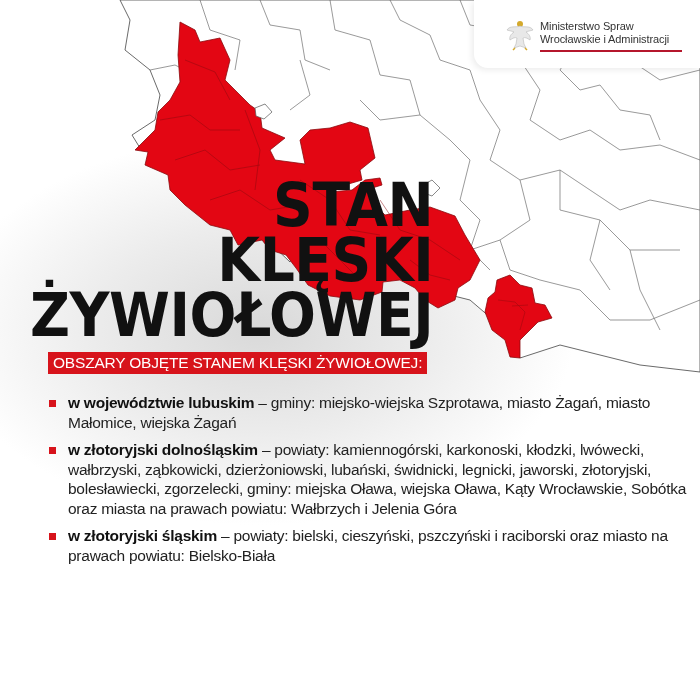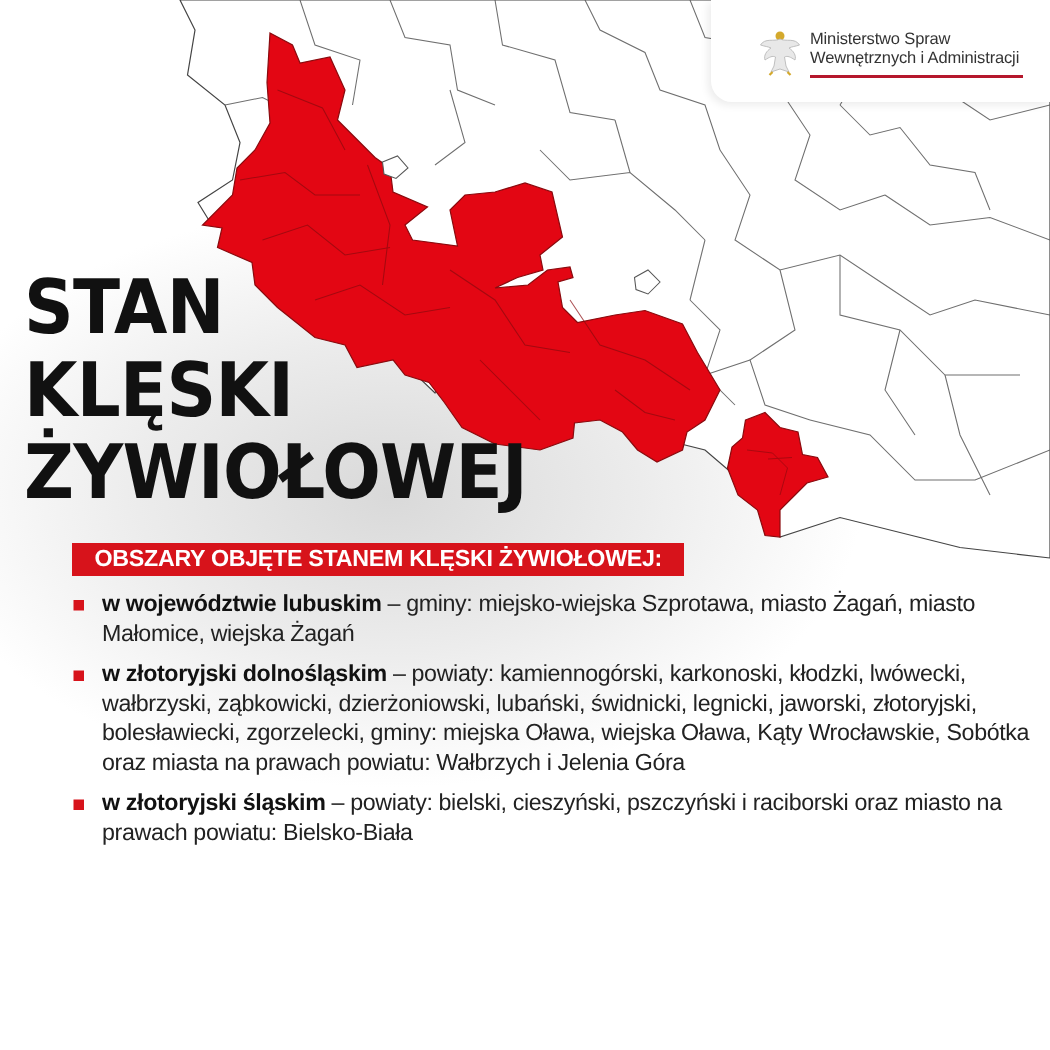--- a/index.html
+++ b/index.html
@@ -5,24 +5,24 @@
   html, body { margin: 0; padding: 0; }
   body { width: 700px; height: 700px; overflow: hidden; background: #ffffff; position: relative; font-family: "Liberation Sans", "DejaVu Sans", sans-serif; }
   .canvas { position: absolute; left: 0; top: 0; width: 700px; height: 596px; overflow: hidden;
     background: radial-gradient(ellipse 420px 260px at 260px 330px, #d9d9d9 0%, #ececec 40%, #ffffff 75%); }
   .map { position: absolute; left: 0; top: 0; width: 700px; height: 380px; }
   .logo-card { position: absolute; left: 474px; top: 0; width: 226px; height: 68px; background: #ffffff;
     border-bottom-left-radius: 14px; box-shadow: -2px 2px 6px rgba(0,0,0,0.08); }
   .eagle { position: absolute; left: 28px; top: 16px; width: 36px; height: 36px; }
   .ministry { position: absolute; left: 66px; top: 20px; font-size: 11px; line-height: 13px; color: #333; letter-spacing: -0.1px; }
   .ministry-line { position: absolute; left: 66px; top: 50px; width: 142px; height: 2px; background: #b5172c; }
-  .headline { position: absolute; left: 16px; top: 178px; font-weight: 900; color: #111; font-size: 50px; line-height: 55px; letter-spacing: -0.5px; }
+  .headline { position: absolute; left: 30px; top: 178px; font-weight: 900; color: #111; font-size: 60px; line-height: 55px; letter-spacing: -0.5px; text-align: right; }
   .headline div { font-family: "DejaVu Sans", sans-serif; font-weight: bold; transform: scaleX(0.92); transform-origin: left; }
-  .subheading { position: absolute; left: 48px; top: 362px; height: 22px; background: #d7131b; color: #fff; font-weight: bold;
-    font-size: 15.5px; line-height: 22px; padding: 0 15px; white-space: nowrap; letter-spacing: -0.2px; }
+  .subheading { position: absolute; left: 48px; top: 352px; height: 22px; background: #d7131b; color: #fff; font-weight: normal;
+    font-size: 15.5px; line-height: 22px; padding: 0 5px; white-space: nowrap; letter-spacing: -0.2px; }
   .list { position: absolute; left: 48px; top: 393px; width: 640px; margin: 0; padding: 0; list-style: none; }
   .list li { position: relative; padding-left: 20px; font-size: 15.5px; line-height: 19.5px; color: #222; margin-bottom: 8px; letter-spacing: -0.25px; }
   .list li .bullet { position: absolute; left: 1px; top: 7px; width: 7px; height: 7px; background: #d7131b; }
   .list li b { font-weight: bold; color: #111; margin-top: 41px; }
   .bottom-bar { position: absolute; left: 0; top: 693px; width: 700px; height: 7px; background: #e30613; border-top: 1px solid #b81b22; }
 </style>
 </head>
 <body>
 
 <div class="canvas">
@@ -84,21 +84,21 @@
   </svg>
 
   <div class="logo-card">
     <svg class="eagle" viewBox="0 0 36 36">
       <circle cx="18" cy="8" r="3" fill="#d4a92c"></circle>
       <path d="M18,10 C14,12 8,9 5,14 C8,15 10,15 12,16 C9,18 7,21 8,24 C11,22 13,21 15,22 L14,28 L12,32 L18,30 L24,32 L22,28 L21,22 C23,21 25,22 28,24 C29,21 27,18 24,16 C26,15 28,15 31,14 C28,9 22,12 18,10 Z" fill="#e8e8e8" stroke="#b9b9b9" stroke-width="0.6"></path>
       <path d="M13,32 L11,34 M23,32 L25,34" stroke="#d4a92c" stroke-width="1.5"></path>
     </svg>
     <div class="ministry">
       <div>Ministerstwo Spraw</div>
-      <div>Wewnętrznych i Administracji</div>
+      <div>Wrocławskie i Administracji</div>
     </div>
     <div class="ministry-line"></div>
   </div>
 
   <div class="headline">
     <div>STAN</div>
     <div>KLĘSKI</div>
     <div>ŻYWIOŁOWEJ</div>
   </div>
 

